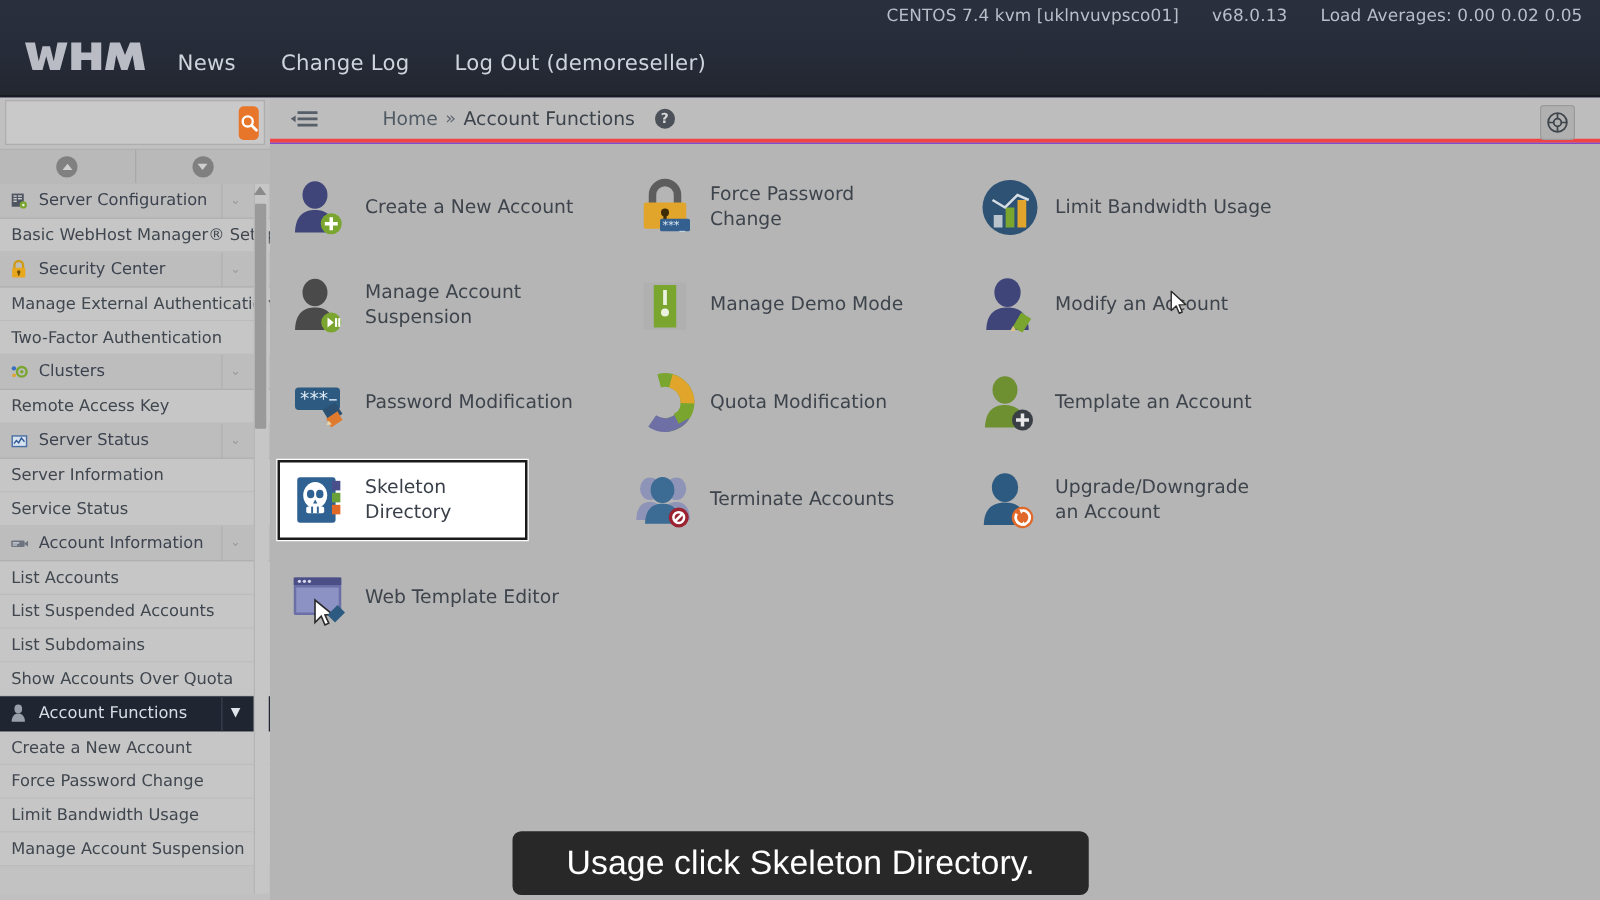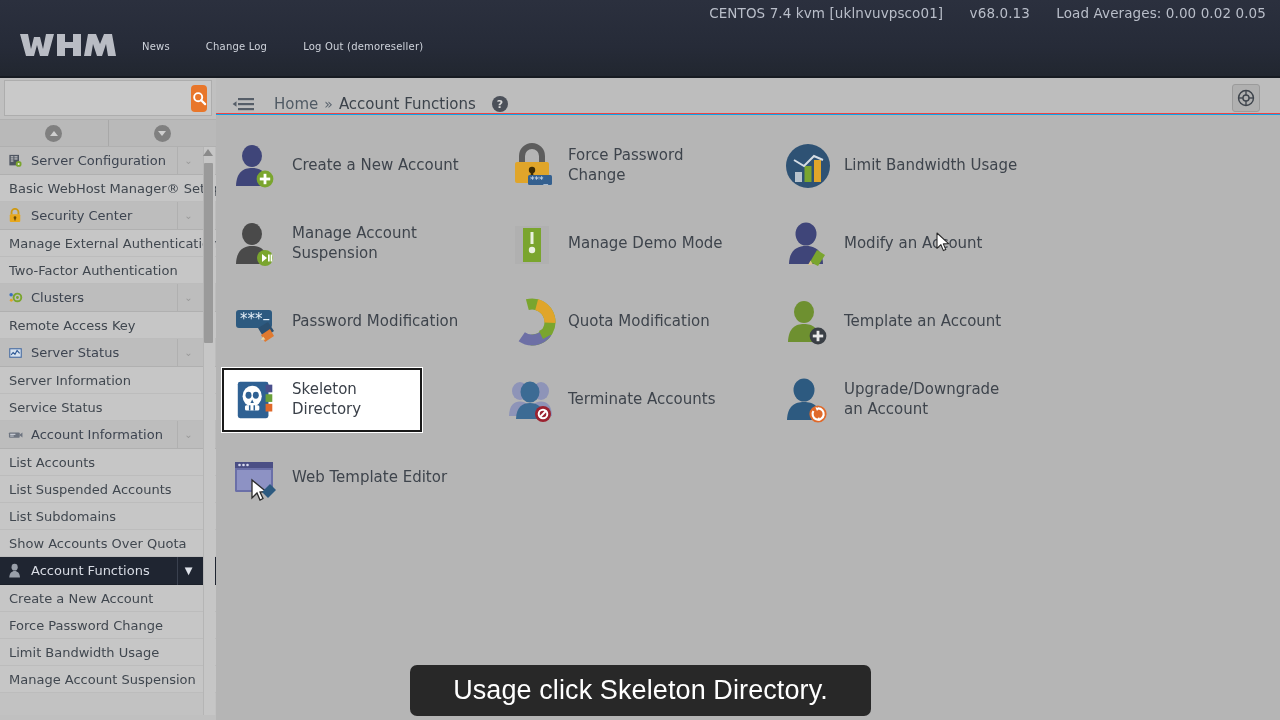--- a/index.html
+++ b/index.html
@@ -5,21 +5,21 @@
   * { box-sizing: border-box; margin: 0; padding: 0; }
   html, body {
     width: 1280px; height: 720px;
     overflow: hidden;
     font-family: "DejaVu Sans", sans-serif;
     background: #b8b8b8;
   }
   #screen {
     position: relative;
     width: 1280px; height: 720px;
-    background: #0ea5e9;
+    background: #6d28d9;
     overflow: hidden;
   }
 
   
   #topbar {
     position: absolute; left: 0; top: 0;
     width: 1280px; height: 78px;
     background: #2a2f3d;
     background: linear-gradient(180deg,#2b303e 0%, #262b38 60%, #21262f 100%);
   }
@@ -34,21 +34,21 @@
 
   #brand {
     position: absolute; left: 18px; top: 30px;
     width: 100px; height: 30px;
   }
   #brand svg { display: block; }
 
   #topnav {
     position: absolute; left: 124px; top: 41px;
     display: flex; gap: 0px;
-    font-size: 10px;
+    font-size: 17px;
   }
   #topnav a {
     color: #cfd3db; text-decoration: none;
     padding: 0 18px; white-space: nowrap;
     letter-spacing: .2px;
   }
   #topbar-underline {
     position: absolute; left: 0; bottom: 0; width: 1280px; height: 2px;
     background: #171b22;
   }
@@ -170,22 +170,22 @@
     border-left: 5px solid transparent;
     border-right: 5px solid transparent;
     border-bottom: 7px solid #8a8a8a;
   }
 
   
   #crumbbar {
     position: absolute; left: 216px; top: 78px;
     width: 1064px; height: 36px;
     background: #bdbdbd;
-    border-bottom: 1px solid #ef4444;
-    display: flex; align-items: flex-end;
+    border-bottom: 3px solid #ef4444;
+    display: flex; align-items: center; gap: 32px;
   }
   #hamburger {
     margin-left: 16px; width: 24px; height: 18px;
     display: flex; align-items: center; cursor: pointer;
   }
   #crumbs {
     margin-left: 18px;
     font-size: 15px; color: #505a64;
     display: flex; align-items: center; gap: 6px;
     white-space: nowrap;

